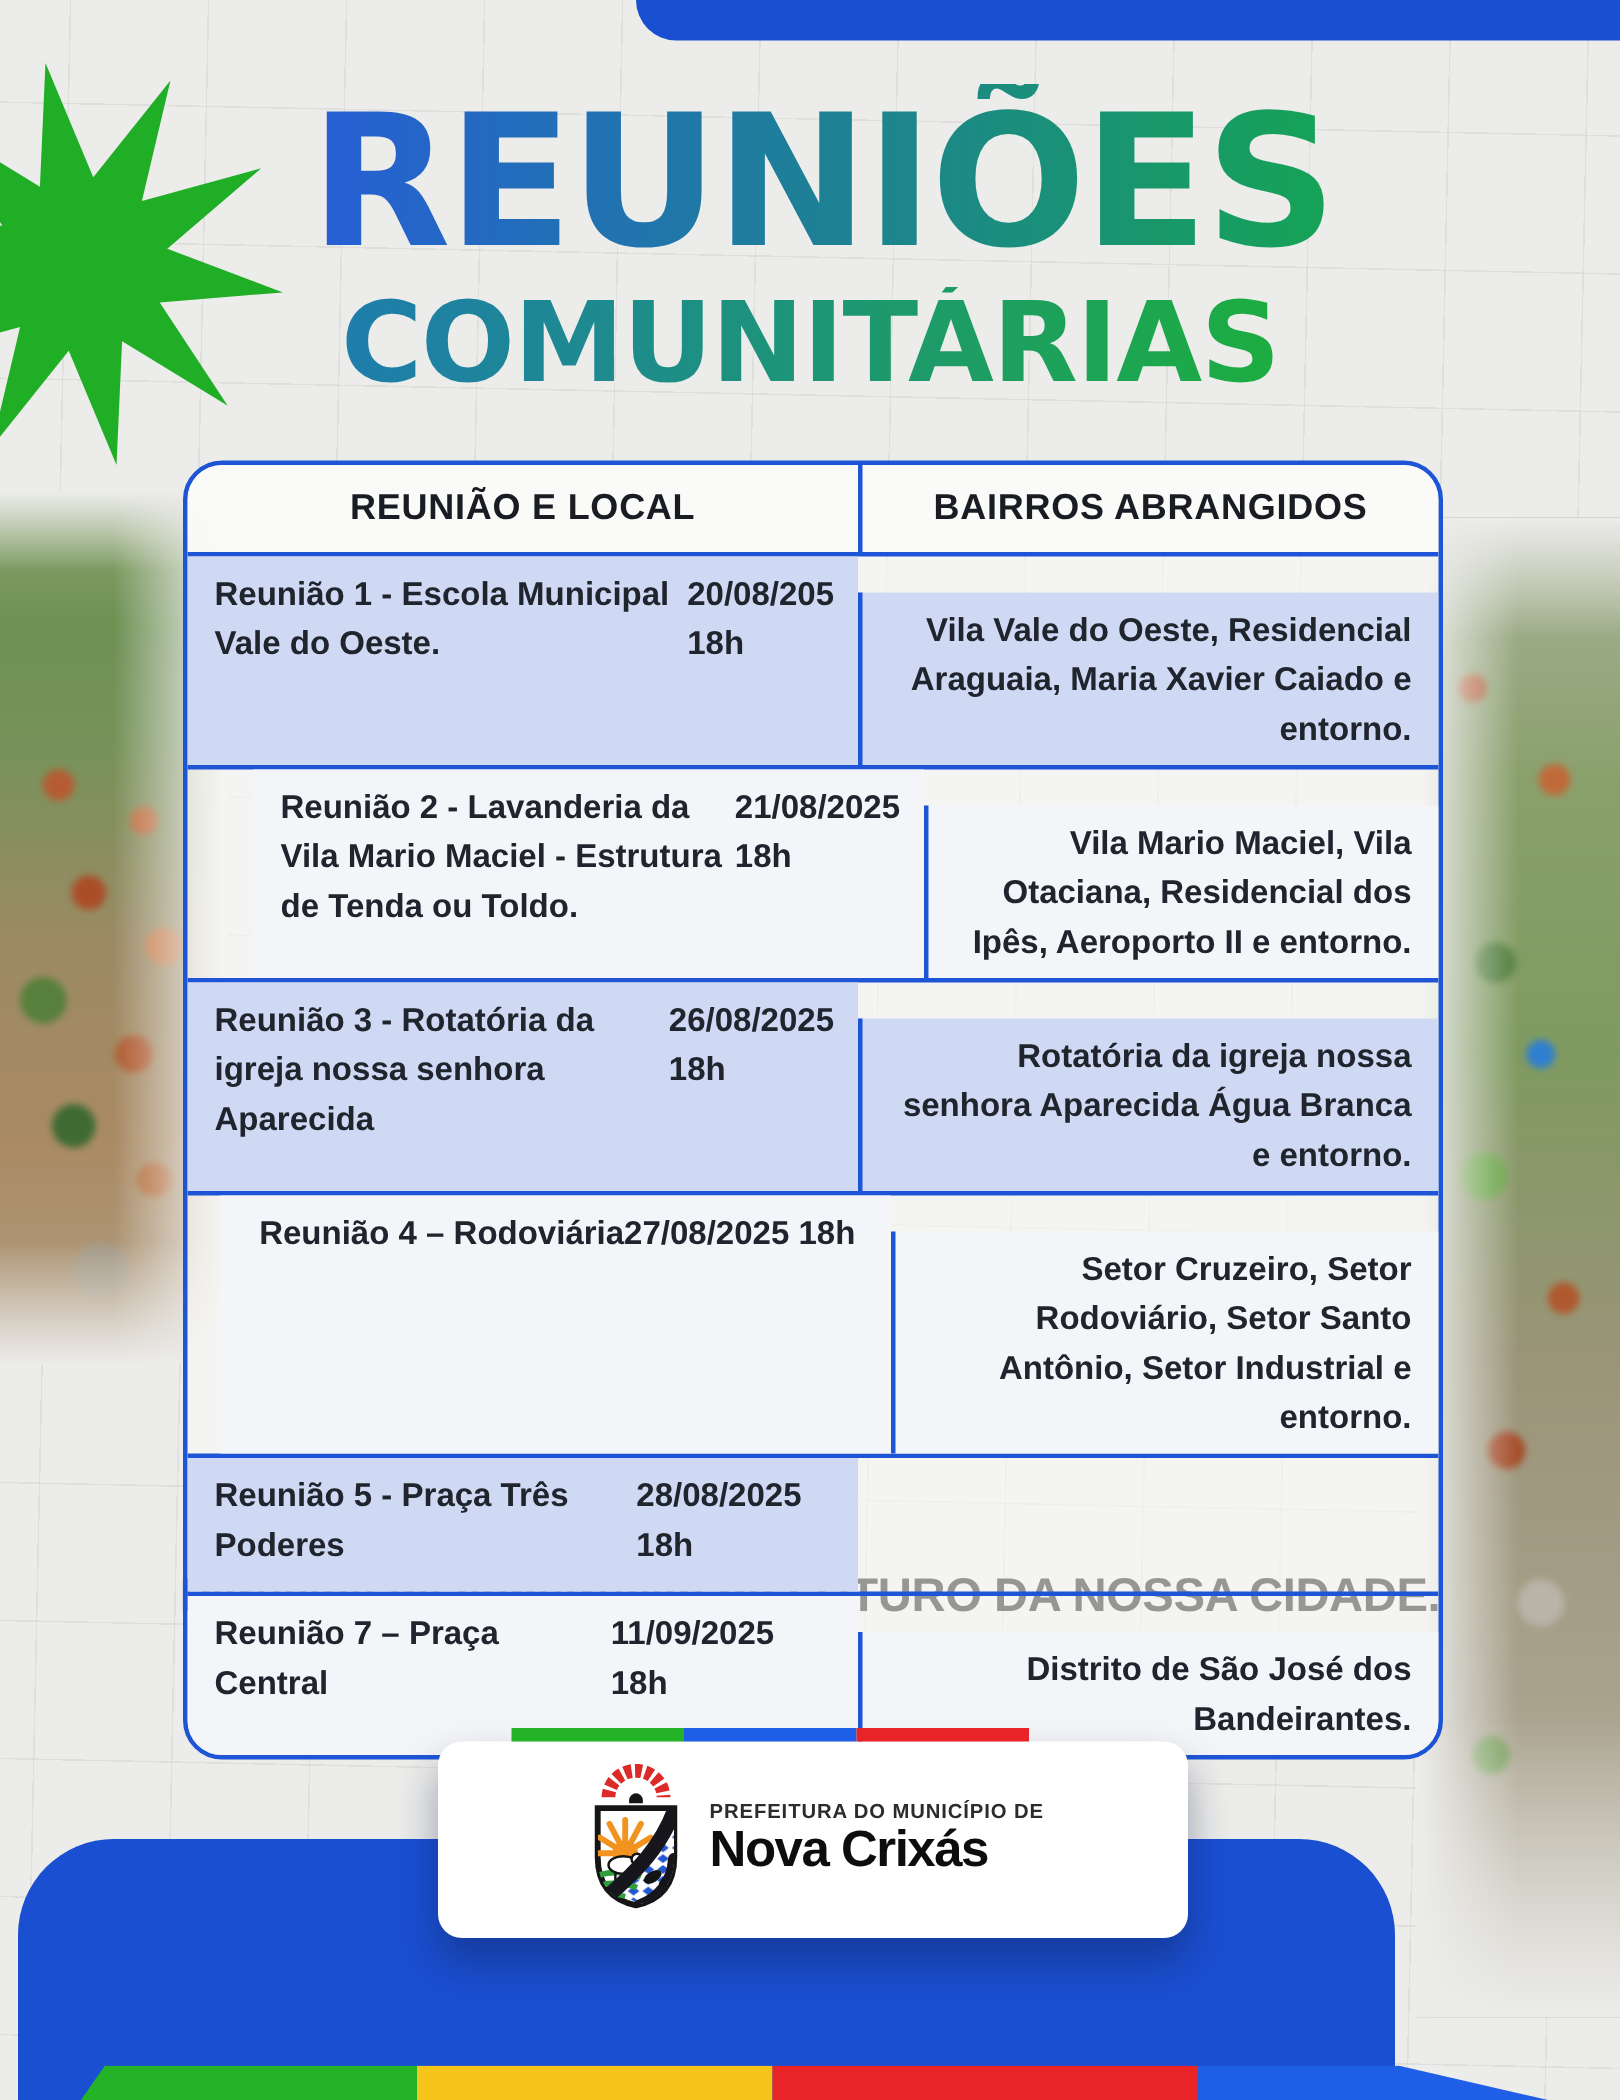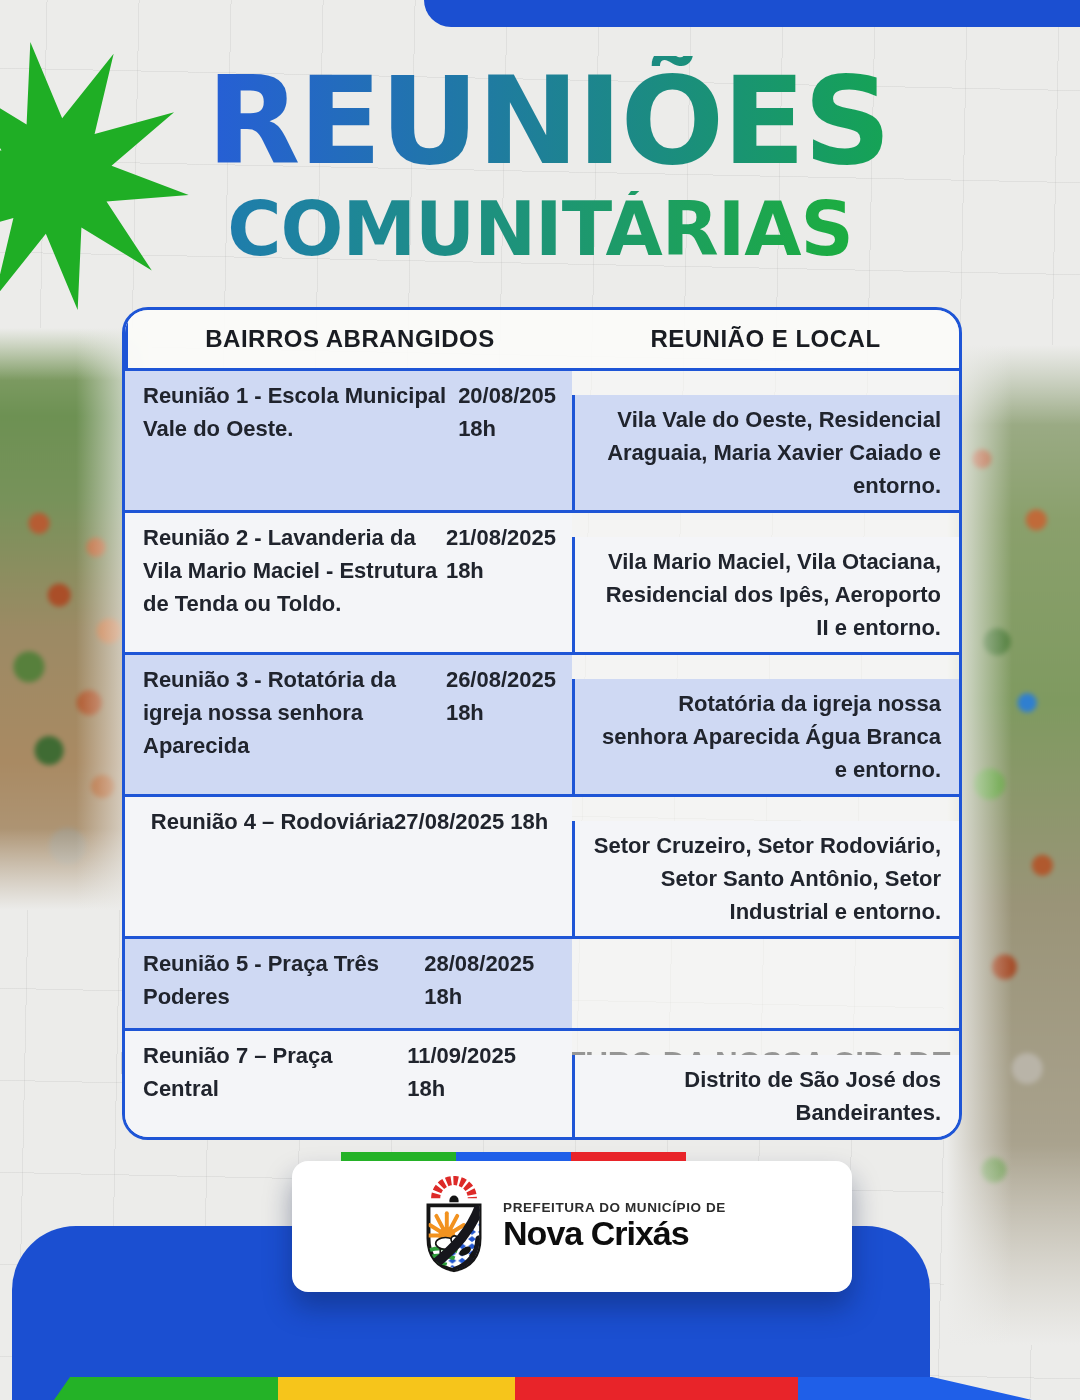--- a/index.html
+++ b/index.html
@@ -88,42 +88,42 @@
     box-sizing:border-box;
   }
   .t-header{display:grid;grid-template-columns:447px 1fr;min-height:58px;background:rgba(250,250,248,.85);}
   .th{display:flex;align-items:center;justify-content:center;font-weight:bold;font-size:24px;
       color:#191c22;letter-spacing:.5px;}
   .th-right{border-left:3px solid var(--table-border,#1e55d6);}
   .t-row{display:grid;grid-template-columns:447px 1fr;border-top:3px solid var(--table-border,#1e55d6);}
   .t-body .t-row:nth-child(odd)>.cell{background:var(--row-blue,#cfd9f3);}
   .t-body .t-row:nth-child(even)>.cell{background:var(--row-light,#f4f5f8);}
   .t-body .t-row:nth-child(1){min-height:107px;}
-  .t-body .t-row:nth-child(2){min-height:102px;}
+  .t-body .t-row:nth-child(2){min-height:102px;padding-left:44px;}
   .t-body .t-row:nth-child(3){min-height:102px;}
-  .t-body .t-row:nth-child(4){min-height:97px;}
+  .t-body .t-row:nth-child(4){min-height:97px;padding-left:22px;}
   .t-body .t-row:nth-child(5){min-height:89px;}
   .t-body .t-row:nth-child(6){min-height:67px;}
   .t-body .t-row:nth-child(7){min-height:75px;}
   .cell{display:flex;flex-direction:row;justify-content:center;
         font-weight:bold;font-size:22px;line-height:33px;color:#20242d;
         padding:8px 16px 8px 18px;box-sizing:border-box;}
   .cell-right{border-left:3px solid var(--table-border,#1e55d6);text-align:right;padding:8px 18px 8px 14px;margin-top:24px;}
   
   .cta{position:absolute;top:1042px;left:0;right:0;text-align:center;z-index:3;
        font-weight:bold;font-size:31.5px;line-height:42px;color:#1b1b1b;letter-spacing:-.3px;}
   
   .logo-stripes{position:absolute;left:341px;top:1152px;width:345px;height:9px;display:flex;z-index:6;}
   .logo-stripes>div{flex:1;}
   .seg-green{background:var(--stripe-green,#21b327);}
   .seg-blue{background:var(--bright-blue,#1f5fe8);}
   .seg-red{background:var(--stripe-red,#e82429);}
   .seg-yellow{background:var(--stripe-yellow,#f6c51b);}
   .logo-card{
-    position:absolute;left:292px;top:1161px;width:560px;height:131px;z-index:5;
+    position:absolute;left:292px;top:1161px;width:500px;height:131px;z-index:5;
     background:#fff;border-radius:16px;box-shadow:0 16px 28px rgba(10,25,70,.38);
     display:flex;align-items:center;justify-content:center;gap:13px;
   }
   .org-text{display:flex;flex-direction:column;align-items:flex-start;}
   .org-label{font-size:13.5px;letter-spacing:.6px;color:#2c2c2c;font-weight:bold;}
   .org-name{font-size:34px;font-weight:bold;color:#0d0d0d;letter-spacing:-1px;line-height:1.1;}
   
   .bottom-shape{
     position:absolute;left:12px;top:1226px;width:918px;height:200px;z-index:2;
     background:var(--brand-blue,#1b4fd1);border-radius:64px 64px 0 0;
@@ -159,22 +159,22 @@
     <polygon fill="var(--star-green,#1fae25)" points="268.7,153.8 187.1,160.4 232.1,228.8 162.2,186.2 158.5,268.0 126.9,192.4 75.8,256.4 94.7,176.7 15.8,198.3 77.9,145.1 1.3,116.2 82.9,109.6 37.9,41.2 107.8,83.8 111.5,2.0 143.1,77.6 194.2,13.6 175.3,93.3 254.2,71.7 192.1,124.9"></polygon>
   </svg>
 
   <div class="title-wrap">
     <h1 class="title-1">REUNIÕES</h1>
     <h2 class="title-2">COMUNITÁRIAS</h2>
   </div>
 
   <div class="table">
     <div class="t-header">
+      <div class="th">REUNIÃO E LOCAL</div>
       <div class="th th-right">BAIRROS ABRANGIDOS</div>
-      <div class="th">REUNIÃO E LOCAL</div>
     </div>
     <div class="t-body">
     <div class="t-row">
       <div class="cell">
         <span>Reunião 1 - Escola Municipal Vale do Oeste.</span>
         <span>20/08/205 18h</span>
       </div>
       <div class="cell cell-right">
         <span>Vila Vale do Oeste, Residencial Araguaia, Maria Xavier Caiado e entorno.</span>
       </div>

